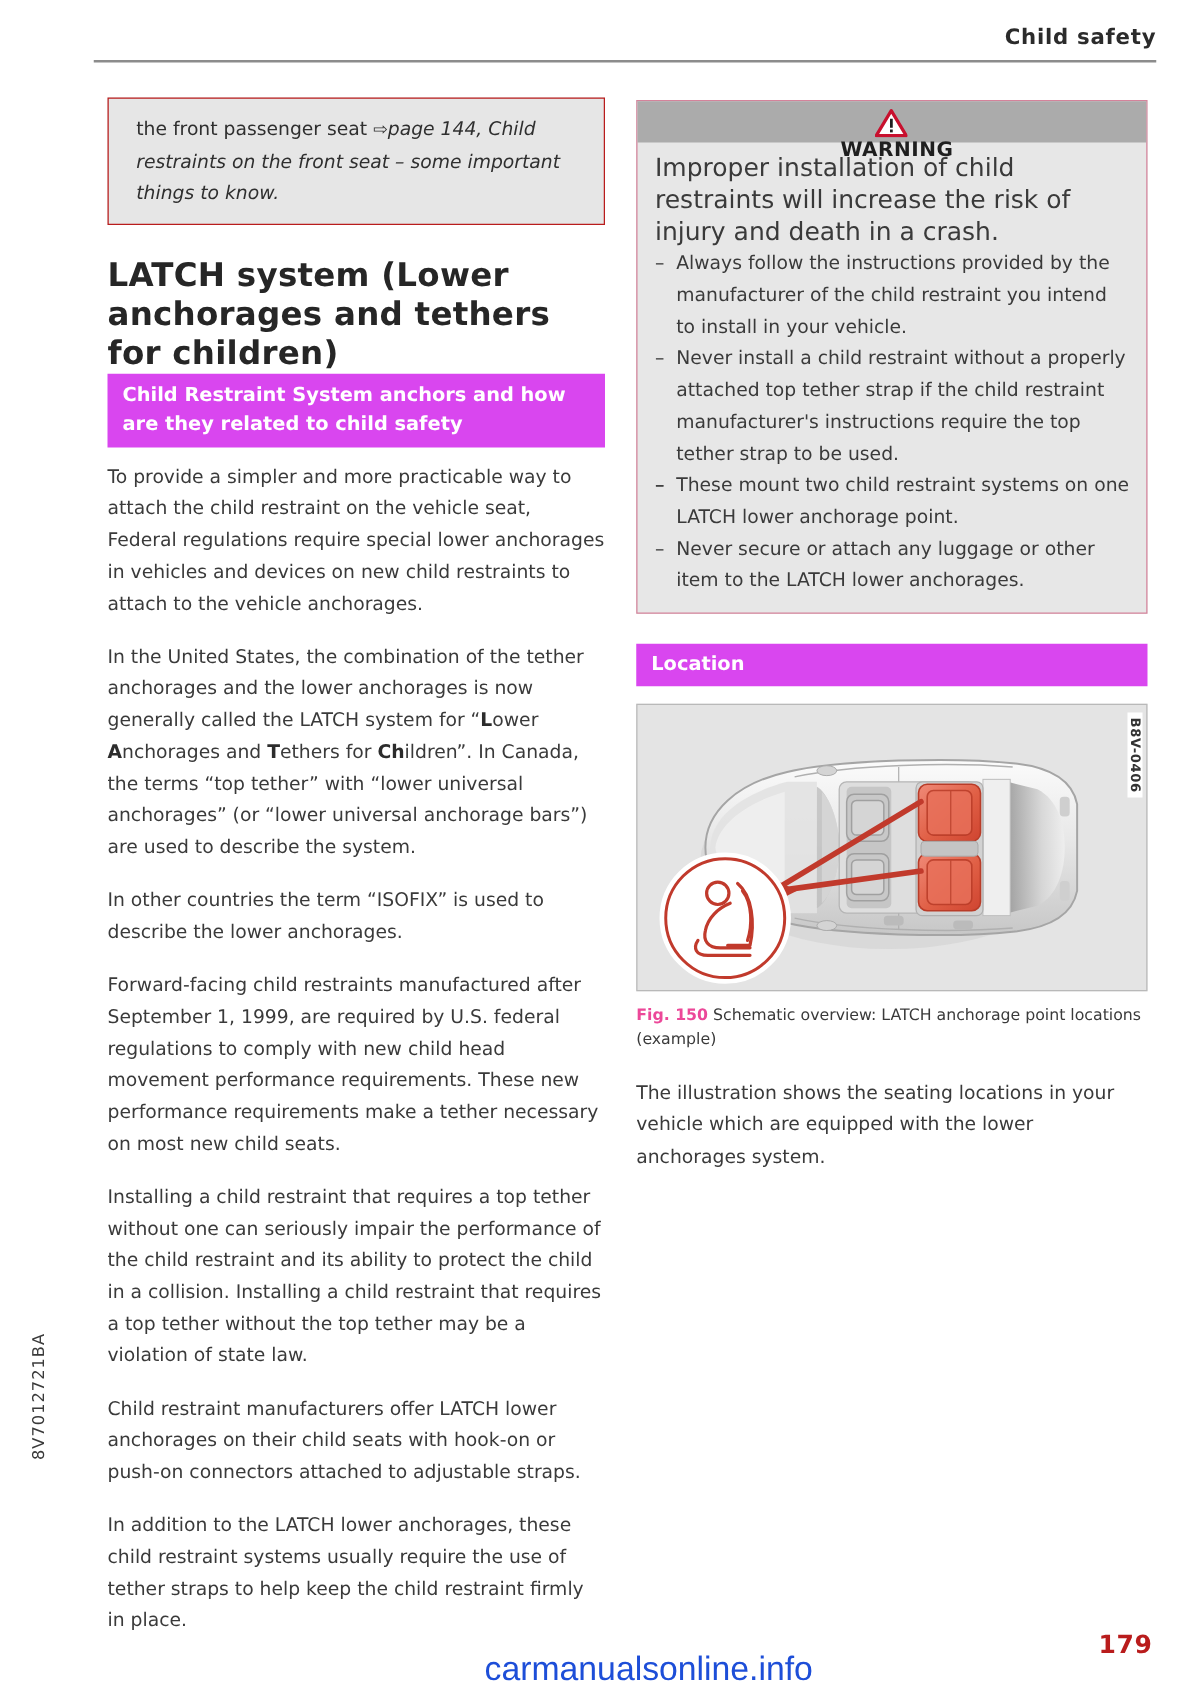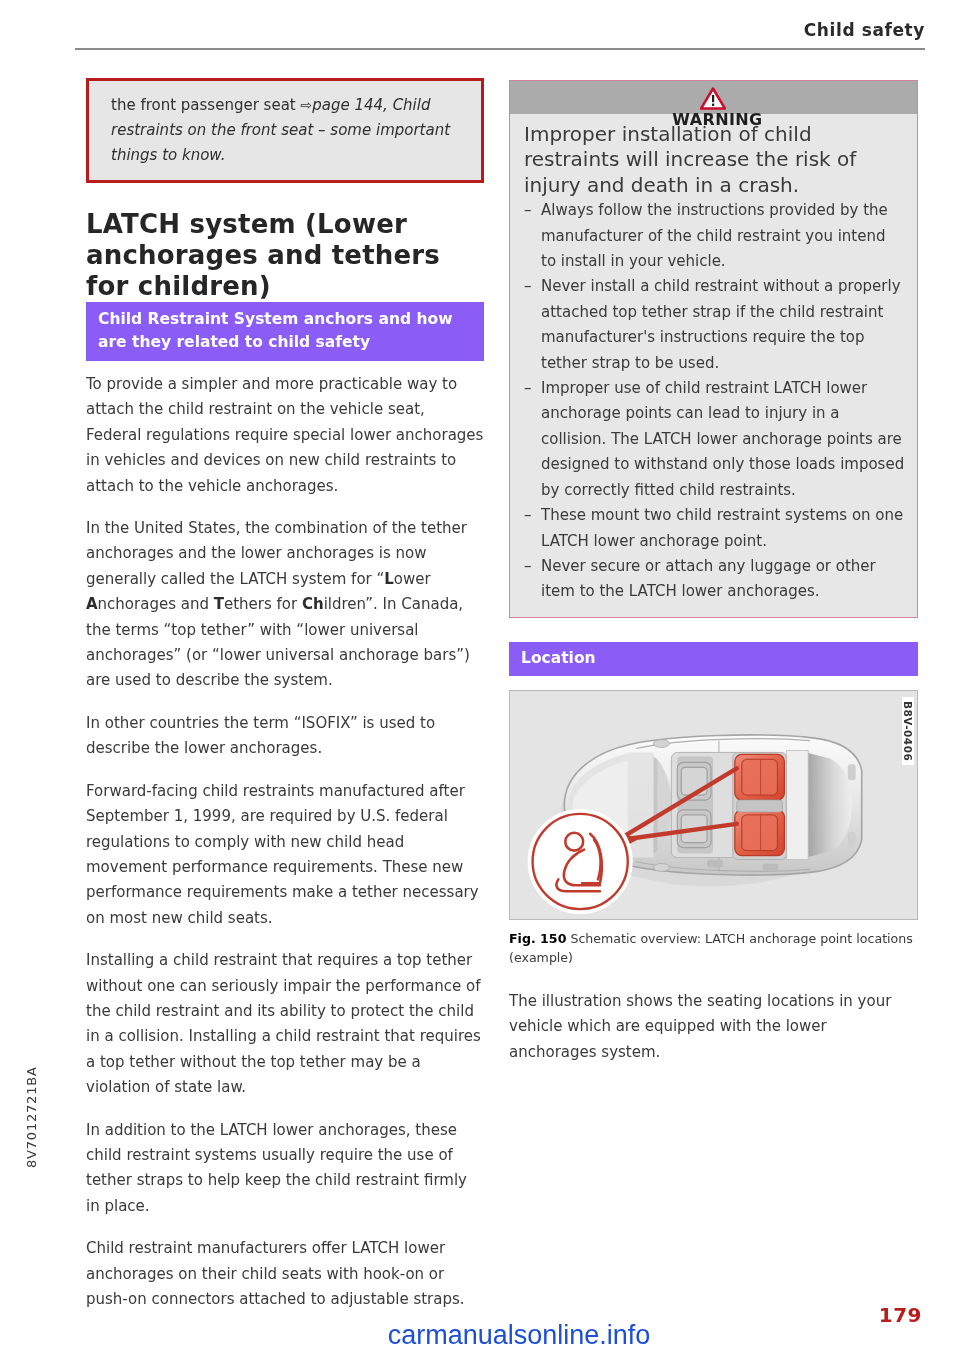--- a/index.html
+++ b/index.html
@@ -47,21 +47,21 @@
   }
   .col-right {
     position: absolute;
     top: 80px;
     left: 509px;
     width: 409px;
   }
 
   
   .note-box {
-    border: 3px solid #b91c1c;
+    border: 1px solid #b91c1c;
     background: #e6e6e6;
     padding: 12px 14px 12px 22px;
     box-sizing: border-box;
   }
   .note-box p {
     margin: 0;
     font-size: 15px;
     line-height: 25px;
     font-style: italic;
     color: #2f2f2f;
@@ -77,21 +77,21 @@
     margin: 26px 0 0 0;
     font-size: 26px;
     font-weight: bold;
     line-height: 31px;
     color: #262626;
     letter-spacing: 0.2px;
   }
 
   
   .red-bar {
-    background: #8b5cf6;
+    background: #d946ef;
     color: #ffffff;
     font-size: 15.5px;
     font-weight: bold;
     line-height: 23px;
     padding: 6px 10px 7px 12px;
     box-sizing: border-box;
   }
   .red-bar.small { padding: 5px 10px 6px 12px; }
 
   
@@ -182,21 +182,21 @@
     writing-mode: vertical-rl;
     padding: 4px 1px;
     line-height: 1;
   }
   .fig-caption {
     margin-top: 9px;
     font-size: 12.6px;
     line-height: 19px;
     color: #3a3a3a;
   }
-  .fig-caption b { font-weight: bold; color: #000000; }
+  .fig-caption b { font-weight: bold; color: #ec4899; }
 
   
   .side-code {
     position: absolute;
     left: 24px;
     top: 1168px;
     font-size: 13px;
     color: #3a3a3a;
     letter-spacing: 0.8px;
     transform: rotate(-90deg);
@@ -245,41 +245,41 @@
 
   <div class="red-bar">Child Restraint System anchors and how are they related to child safety</div>
 
   <p class="body-p first">To provide a simpler and more practicable way to attach the child restraint on the vehicle seat, Federal regulations require special lower anchorages in vehicles and devices on new child restraints to attach to the vehicle anchorages.</p>
 
   <p class="body-p"><span>In the United States, the combination of the tether anchorages and the lower anchorages is now generally called the LATCH system for “</span><b>L</b><span>ower </span><b>A</b><span>nchorages and </span><b>T</b><span>ethers for </span><b>Ch</b><span>ildren”. In Canada, the terms “top tether” with “lower universal anchorages” (or “lower universal anchorage bars”) are used to describe the system.</span></p>
 
   <p class="body-p">In other countries the term “ISOFIX” is used to describe the lower anchorages.</p>
   <p class="body-p">Forward-facing child restraints manufactured after September 1, 1999, are required by U.S. federal regulations to comply with new child head movement performance requirements. These new performance requirements make a tether necessary on most new child seats.</p>
   <p class="body-p">Installing a child restraint that requires a top tether without one can seriously impair the performance of the child restraint and its ability to protect the child in a collision. Installing a child restraint that requires a top tether without the top tether may be a violation of state law.</p>
+  <p class="body-p">Child restraint manufacturers offer LATCH lower anchorages on their child seats with hook-on or push-on connectors attached to adjustable straps.</p>
   <p class="body-p">In addition to the LATCH lower anchorages, these child restraint systems usually require the use of tether straps to help keep the child restraint firmly in place.</p>
-  <p class="body-p">Child restraint manufacturers offer LATCH lower anchorages on their child seats with hook-on or push-on connectors attached to adjustable straps.</p>
 </div>
 
 <div class="col-right">
 
   <div class="warn-box">
     <div class="warn-head">
       <svg class="warn-icon" viewBox="0 0 26 23">
         <polygon points="13,1.5 25,21.5 1,21.5" fill="#ffffff" stroke="#c8102e" stroke-width="2.6" stroke-linejoin="round"></polygon>
         <rect x="12" y="8" width="2.2" height="7.2" fill="#1f1f1f"></rect>
         <rect x="12" y="16.6" width="2.2" height="2.3" fill="#1f1f1f"></rect>
       </svg>
       <span class="warn-title">WARNING</span>
     </div>
     <div class="warn-body">
       <p>Improper installation of child restraints will increase the risk of injury and death in a crash.</p>
       <ul class="warn-list">
         <li><span class="dash">–</span><span>Always follow the instructions provided by the manufacturer of the child restraint you intend to install in your vehicle.</span></li>
         <li><span class="dash">–</span><span>Never install a child restraint without a properly attached top tether strap if the child restraint manufacturer's instructions require the top tether strap to be used.</span></li>
-        <li><span class="dash">–</span><span>Improper use of child restraint LATCH lower anchorage points can lead to injury in a collision. The LATCH lower anchorage points are designed to withstand only those loads imposed by correctly fitted child restraints.</span></li>
+        <li><span class="dash">–</span></li>
         <li><span class="dash">–</span><span>These mount two child restraint systems on one LATCH lower anchorage point.</span></li>
         <li><span class="dash">–</span><span>Never secure or attach any luggage or other item to the LATCH lower anchorages.</span></li>
       </ul>
     </div>
   </div>
 
   <div class="red-bar small" style="margin-top:24px;">Location</div>
 
   <div class="figure-wrap">
     <svg class="fig-svg" viewBox="0 0 405 230" preserveAspectRatio="xMidYMid meet">

